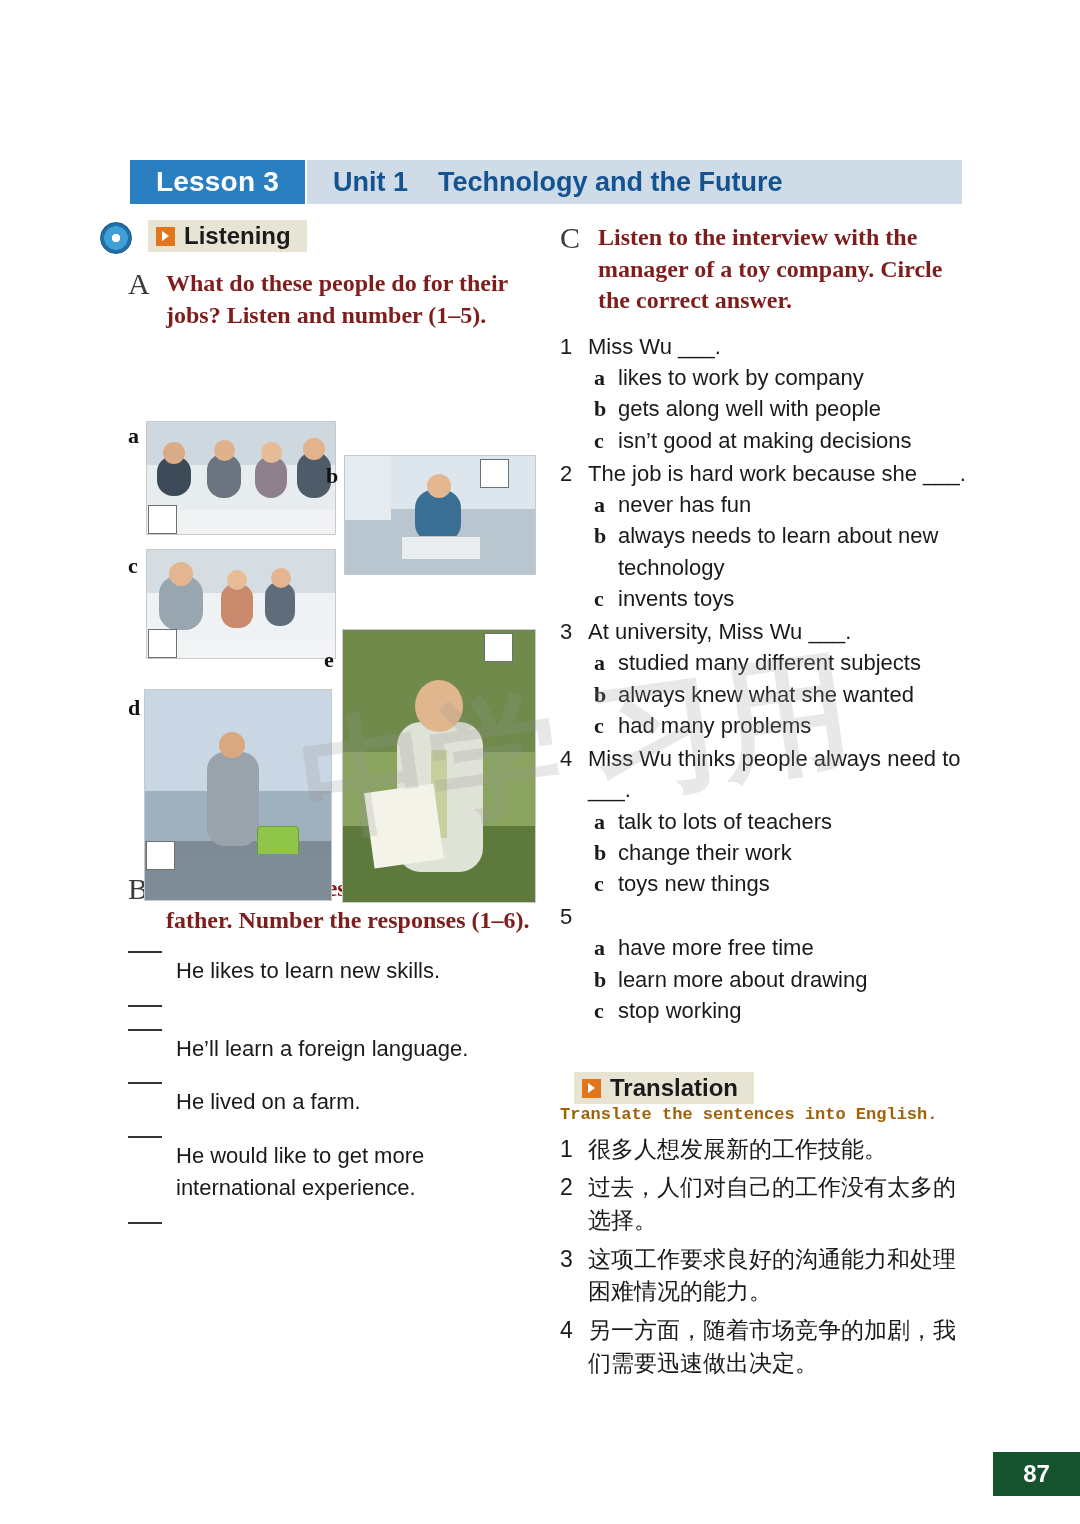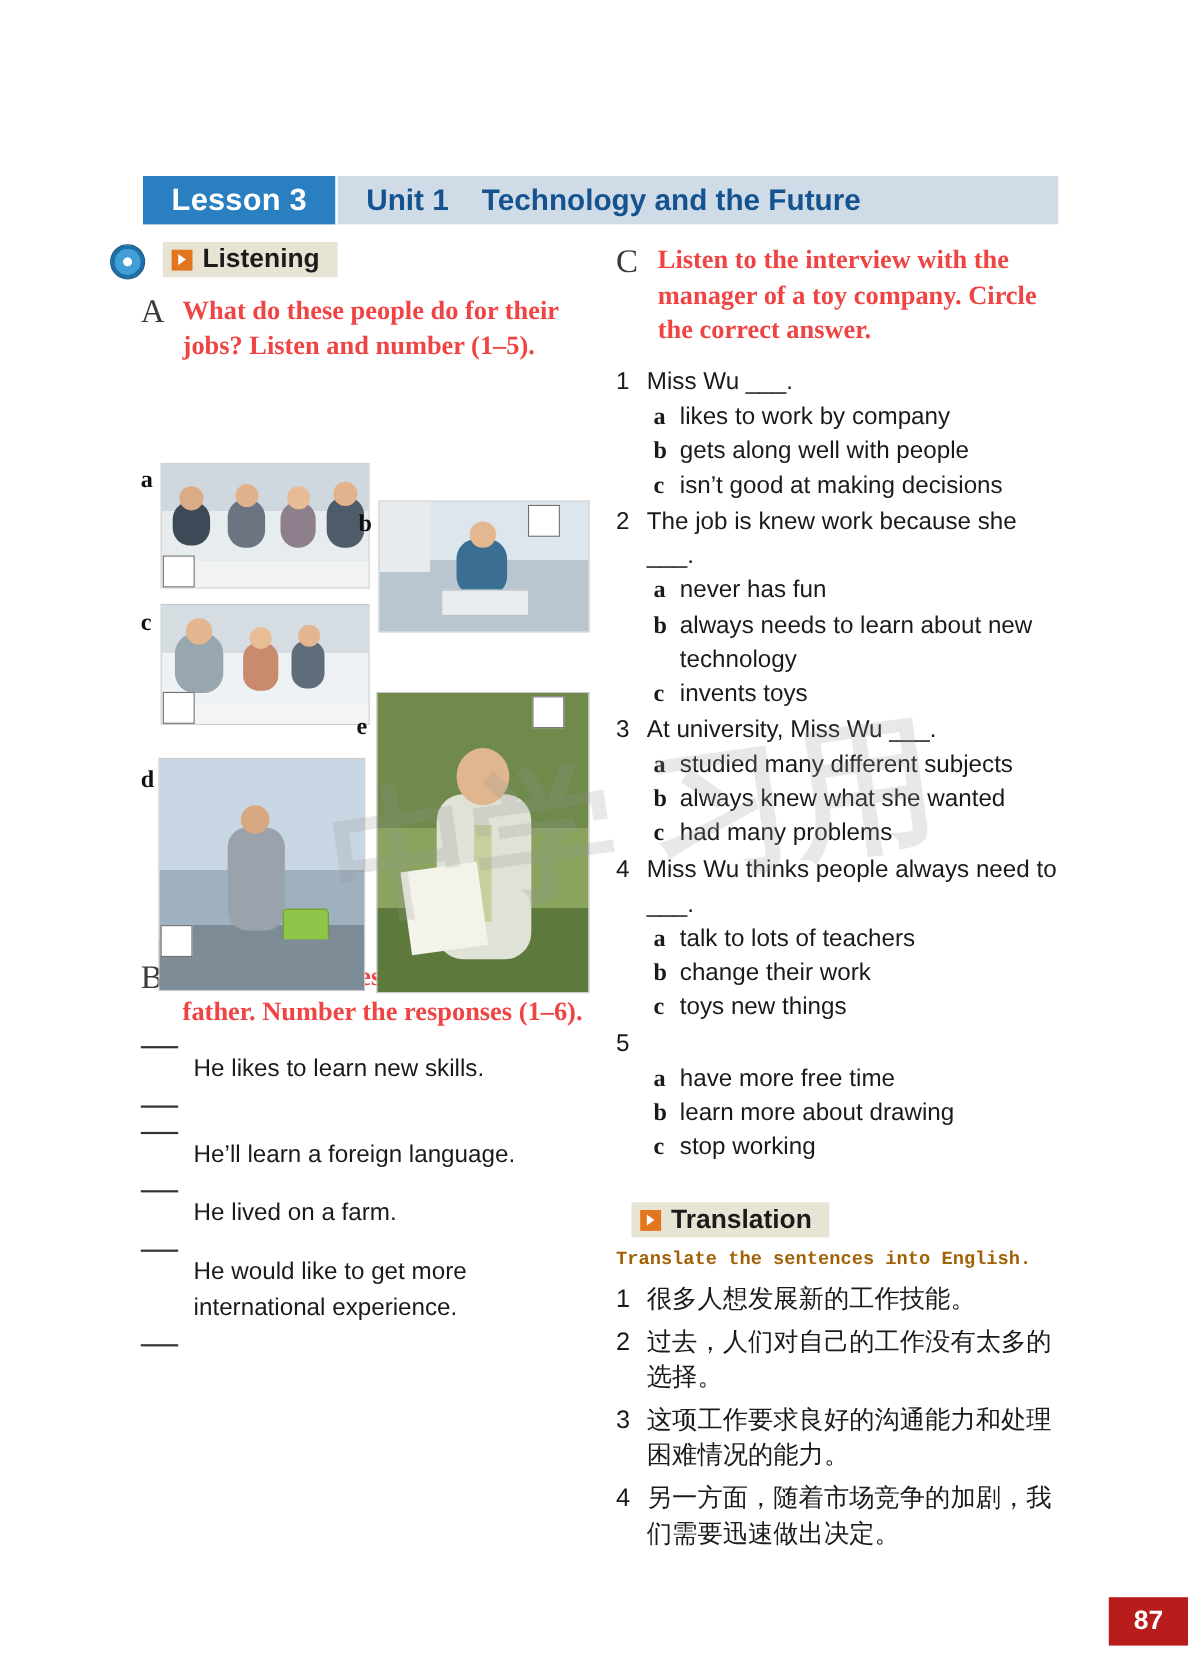--- a/index.html
+++ b/index.html
@@ -130,21 +130,21 @@
     color: #3b3b3b;
     line-height: 1.05;
     flex: 0 0 auto;
     width: 26px;
   }
   .ex-title {
     font-family: "Liberation Serif", serif;
     font-weight: bold;
     font-size: 24px;
     line-height: 1.32;
-    color: #ef4444;
+    color: #7f1d1d;
   }
 
   
   .photos {
     position: relative;
     width: 410px;
     height: 510px;
     margin-top: 14px;
   }
   .ph {
@@ -252,23 +252,23 @@
     color: #1a1a1a;
     margin-top: 6px;
   }
   .tr-num { width: 16px; flex: 0 0 auto; }
 
   
   .page-num {
     position: absolute;
     right: 0;
     bottom: 28px;
-    width: 72px;
+    width: 87px;
     height: 44px;
-    background: #b91c1c;
+    background: #14532d;
     color: #fff;
     font-size: 24px;
     font-weight: bold;
     display: flex;
     align-items: center;
     justify-content: center;
   }
 
   
   .watermark {
@@ -424,21 +424,21 @@
         </div>
         <div class="opt">
           <span class="opt-letter">c</span>
           <span>isn’t good at making decisions</span>
         </div>
       </div>
 
       <div class="q-item">
         <div class="q-row">
           <span class="q-num">2</span>
-          <span>The job is knew work because she ___.</span>
+          <span>The job is hard work because she ___.</span>
         </div>
         <div class="opt">
           <span class="opt-letter">a</span>
           <span>never has fun</span>
         </div>
         <div class="opt">
           <span class="opt-letter">b</span>
           <span>always needs to learn about new technology</span>
         </div>
         <div class="opt">
@@ -498,21 +498,21 @@
           <span>learn more about drawing</span>
         </div>
         <div class="opt">
           <span class="opt-letter">c</span>
           <span>stop working</span>
         </div>
       </div>
     </div>
 
     
-    <div class="sec-label" style="position:relative; left:14px; top:34px; display:inline-flex; width:auto;">
+    <div class="sec-label" style="position:relative; left:14px; top:44px; display:inline-flex; width:auto;">
       <span class="sq"></span>
       <span class="txt">Translation</span>
     </div>
 
     <div class="tr-head" style="margin-top:44px;">Translate the sentences into English.</div>
 
     <div>
       <div class="tr-item">
         <span class="tr-num">1</span>
         <span>很多人想发展新的工作技能。</span>

